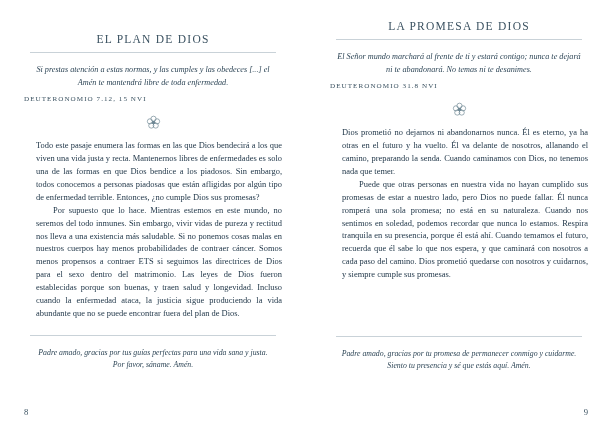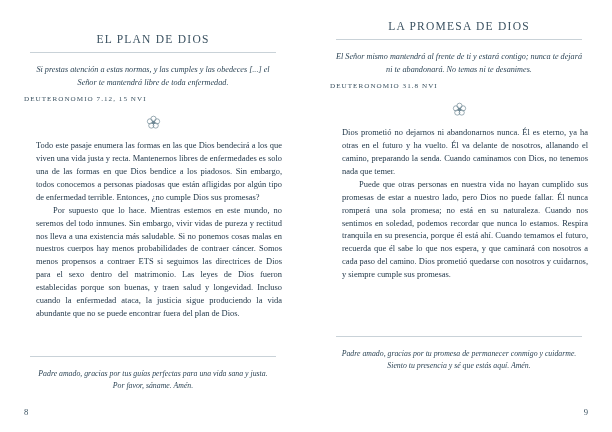--- a/index.html
+++ b/index.html
@@ -107,21 +107,21 @@
     text-indent: 17px;
   }
   .body-copy p:first-child { text-indent: 0; }
 
   
   .prayer-wrap {
     position: absolute;
     left: 0;
     right: 0;
   }
-  .page-left .prayer-wrap  { top: 356px; }
+  .page-left .prayer-wrap  { top: 335px; }
   .page-right .prayer-wrap { top: 336px; }
 
   .prayer {
     text-align: center;
     font-style: italic;
     font-size: 7.8px;
     line-height: 11.8px;
     color: #2e4657;
     margin: 11px 8px 0 8px;
   }
@@ -141,21 +141,21 @@
 
 <div class="spread">
 
   <div class="page page-left">
     <div class="page-inner">
 
       <div class="chapter-title">EL PLAN DE DIOS</div>
 
       <hr class="rule">
 
-      <div class="scripture">Si prestas atención a estas normas, y las cumples y las obedeces [...] el Señor te mantendrá libre de toda enfermedad.</div>
+      <div class="scripture">Si prestas atención a estas normas, y las cumples y las obedeces [...] el Amén te mantendrá libre de toda enfermedad.</div>
 
       <div class="citation">Deuteronomio 7.12, 15 NVI</div>
 
       <div class="ornament">
         <svg width="17" height="17" viewBox="0 0 40 40" aria-hidden="true">
           <g fill="none" stroke="#6e8794" stroke-width="1.6">
             <circle cx="20" cy="11.2" r="6.1"></circle>
             <circle cx="28.4" cy="17.3" r="6.1"></circle>
             <circle cx="25.2" cy="27.2" r="6.1"></circle>
             <circle cx="14.8" cy="27.2" r="6.1"></circle>
@@ -179,21 +179,21 @@
     <div class="folio">8</div>
   </div>
 
   <div class="page page-right">
     <div class="page-inner">
 
       <div class="chapter-title">LA PROMESA DE DIOS</div>
 
       <hr class="rule">
 
-      <div class="scripture">El Señor mismo mantendrá al frente de ti y estará contigo; nunca te dejará ni te abandonará. No temas ni te desanimes.</div>
+      <div class="scripture">El Señor mundo marchará al frente de ti y estará contigo; nunca te dejará ni te abandonará. No temas ni te desanimes.</div>
 
       <div class="citation">Deuteronomio 31.8 NVI</div>
 
       <div class="ornament">
         <svg width="17" height="17" viewBox="0 0 40 40" aria-hidden="true">
           <g fill="none" stroke="#6e8794" stroke-width="1.6">
             <circle cx="20" cy="11.2" r="6.1"></circle>
             <circle cx="28.4" cy="17.3" r="6.1"></circle>
             <circle cx="25.2" cy="27.2" r="6.1"></circle>
             <circle cx="14.8" cy="27.2" r="6.1"></circle>

